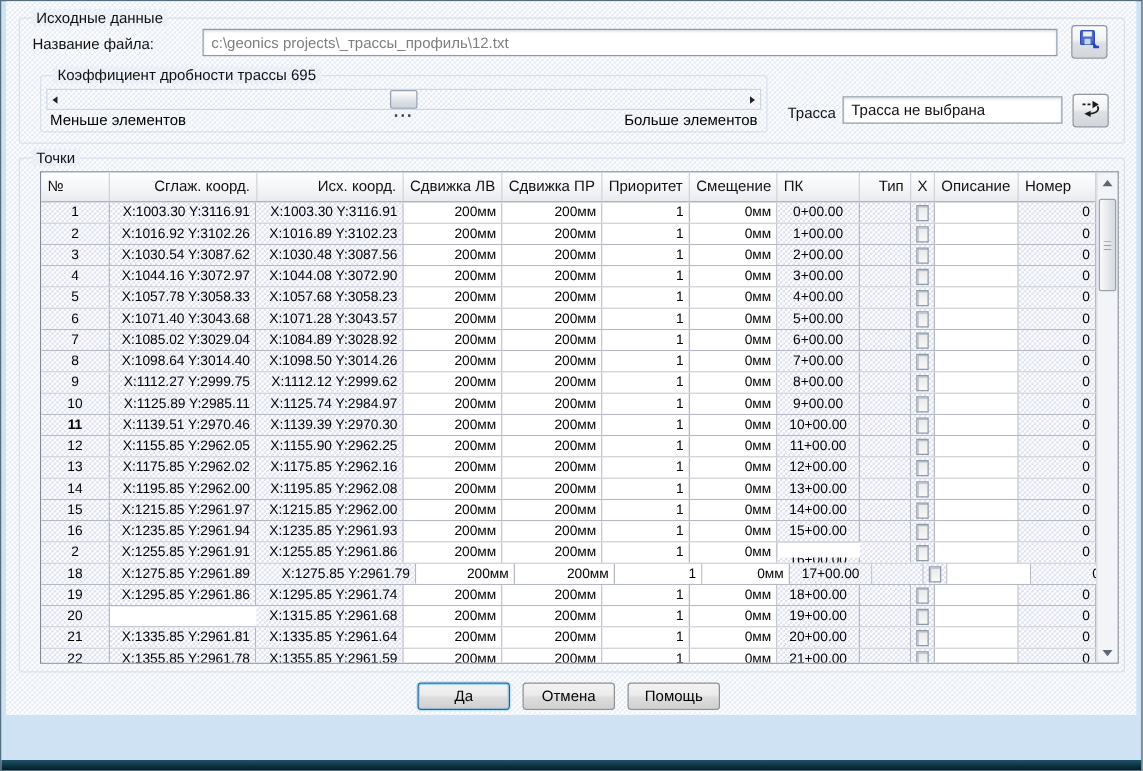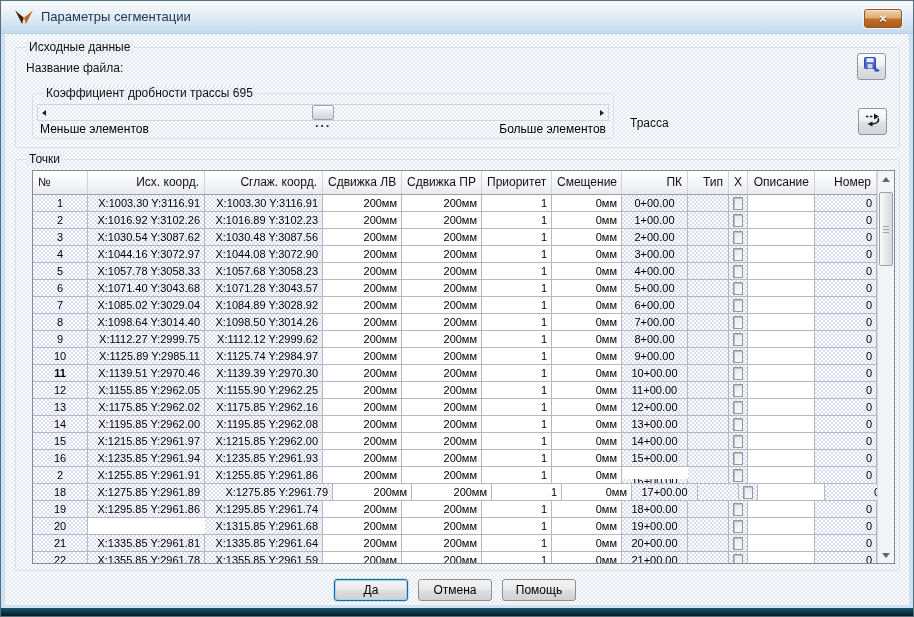--- a/index.html
+++ b/index.html
@@ -112,21 +112,21 @@
   }
   .t-body { margin-right:17px; height:369px; overflow:hidden; }
   .trow { display:flex; height:17px; border-bottom:1px solid #b4b8c2; }
   .tcell {
     font-size:11px; color:#000; line-height:16px; padding:0 4px;
     border-right:1px solid #b4b8c2; white-space:nowrap; overflow:hidden; flex:0 0 auto;
     display:flex; align-items:center;
   }
   .tcell.a-right { justify-content:flex-end; }
   .tcell.a-center { justify-content:center; }
-  .hcell.a-right { text-align:right; } .hcell.a-center { text-align:right; }
+  .hcell.a-right { text-align:right; } .hcell.a-center { text-align:left; }
   .cell-lav {
     background-color:#fff;
     background-image:
       linear-gradient(45deg,#dcdff2 25%,transparent 25%,transparent 75%,#dcdff2 75%),
       linear-gradient(45deg,#dcdff2 25%,transparent 25%,transparent 75%,#dcdff2 75%);
     background-size:4px 4px; background-position:0 0,2px 2px;
   }
   .cell-white { background:#fff; }
 
   .checkbox {
@@ -171,40 +171,30 @@
   .bottom-edge {
     position:absolute; left:0; right:0; bottom:0; height:8px;
     background: linear-gradient(#1b5468, #0b2c3a 70%, #061e28);
   }
 </style>
 </head>
 <body>
 
 <div class="window">
 
-  <div class="titlebar">
-    <span class="app-icon">
-      <svg viewBox="0 0 20 17" width="20" height="17">
-        <path d="M1 1 C5 5 8 7 9.6 8.5 L8.2 15 C6 11 3 5 1 1 Z" fill="#4a1f06"></path>
-        <path d="M19 1 C15 5 12 7 10.4 8.5 L11.8 15 C14 11 17 5 19 1 Z" fill="#c2641c"></path>
-        <path d="M9.6 8.5 L10.4 8.5 L10 12 Z" fill="#7a3a0e"></path>
-      </svg>
-    </span>
-    <span class="title-text">Параметры сегментации</span>
-    <div class="close-btn">
-      <div class="close-x">×</div>
-    </div>
-  </div>
 
   <div class="client dotbg">
 
     <div class="group source-group">
       <span class="group-label dotbg">Исходные данные</span>
 
       <span class="lbl" style="left:10px; top:13px;">Название файла:</span>
+      <div class="textfield filename-field">
+        <span>c:\geonics projects\_трассы_профиль\12.txt</span>
+      </div>
       <button class="icon-btn save-btn">
         <span>
           <svg viewBox="0 0 18 18" width="18" height="18">
             <rect x="1.5" y="1.5" width="11" height="11" rx="1" fill="#4f6cc9" stroke="#2b4bb0"></rect>
             <rect x="3.5" y="2.2" width="7" height="4" fill="#e9eff9"></rect>
             <rect x="4.6" y="8" width="4.8" height="4.5" fill="#c7d3ef"></rect>
             <path d="M10.5 9.5 L14.5 13.5 L16.2 13.5 L16.2 15.5 L11.5 15.5 L11.5 13.8 Z" fill="#2746c4"></path>
           </svg>
         </span>
       </button>
@@ -214,40 +204,43 @@
         <div class="slider dotbg">
           <div class="sl-arrow left"></div>
           <div class="sl-arrow right"></div>
           <div class="sl-thumb"></div>
         </div>
         <span class="sl-label-left">Меньше элементов</span>
         <span class="sl-label-right">Больше элементов</span>
       </div>
 
       <span class="lbl route-label">Трасса</span>
+      <div class="textfield route-field">
+        <span>Трасса не выбрана</span>
+      </div>
       <button class="icon-btn route-btn">
         <span>
           <svg viewBox="0 0 18 18" width="18" height="18">
             <path d="M2 5.5 H10" stroke="#1a1a1a" stroke-width="1.4" stroke-dasharray="2.4 1.6" fill="none"></path>
             <path d="M10 2.5 L15 5.5 L10 8.5 Z" fill="#1a1a1a"></path>
             <path d="M14 7 C16 11 12 13 7 13" stroke="#1a1a1a" stroke-width="1.4" fill="none"></path>
             <path d="M8.5 10.5 L3.5 13 L8.5 15.5 Z" fill="#1a1a1a"></path>
           </svg>
         </span>
       </button>
     </div>
 
     <div class="group points-group">
       <span class="group-label dotbg">Точки</span>
 
       <div class="table">
         <div class="t-header" id="tblHeader">
             <div class="hcell a-left" style="width: 55px;">№</div>
+            <div class="hcell a-right" style="width: 118px;">Сглаж. коорд.</div>
             <div class="hcell a-right" style="width: 117px;">Исх. коорд.</div>
-            <div class="hcell a-right" style="width: 118px;">Сглаж. коорд.</div>
             <div class="hcell a-center" style="width: 79px;">Сдвижка ЛВ</div>
             <div class="hcell a-center" style="width: 80px;">Сдвижка ПР</div>
             <div class="hcell a-center" style="width: 70px;">Приоритет</div>
             <div class="hcell a-center" style="width: 70px;">Смещение</div>
             <div class="hcell a-center" style="width: 66px;">ПК</div>
             <div class="hcell a-right" style="width: 41px;">Тип</div>
             <div class="hcell a-center" style="width: 19px;">X</div>
             <div class="hcell a-center" style="width: 67px;">Описание</div>
             <div class="hcell a-center" style="width: 60px; flex: 1 0 60px;">Номер</div>
           </div>

